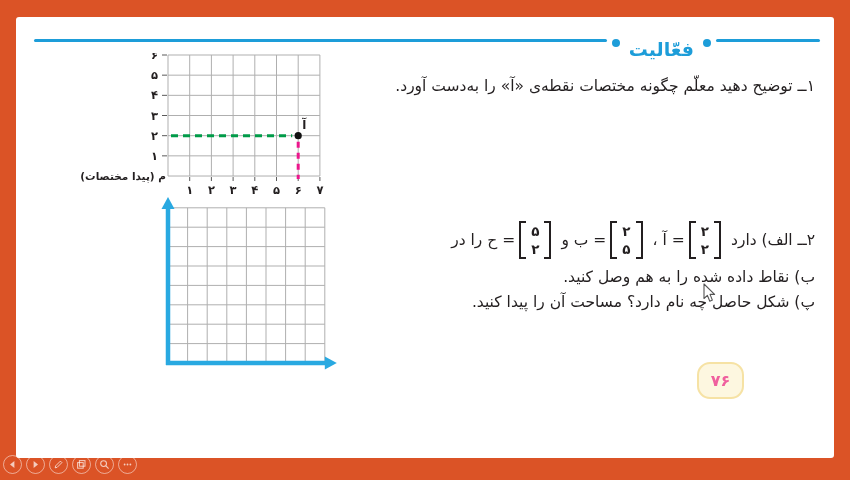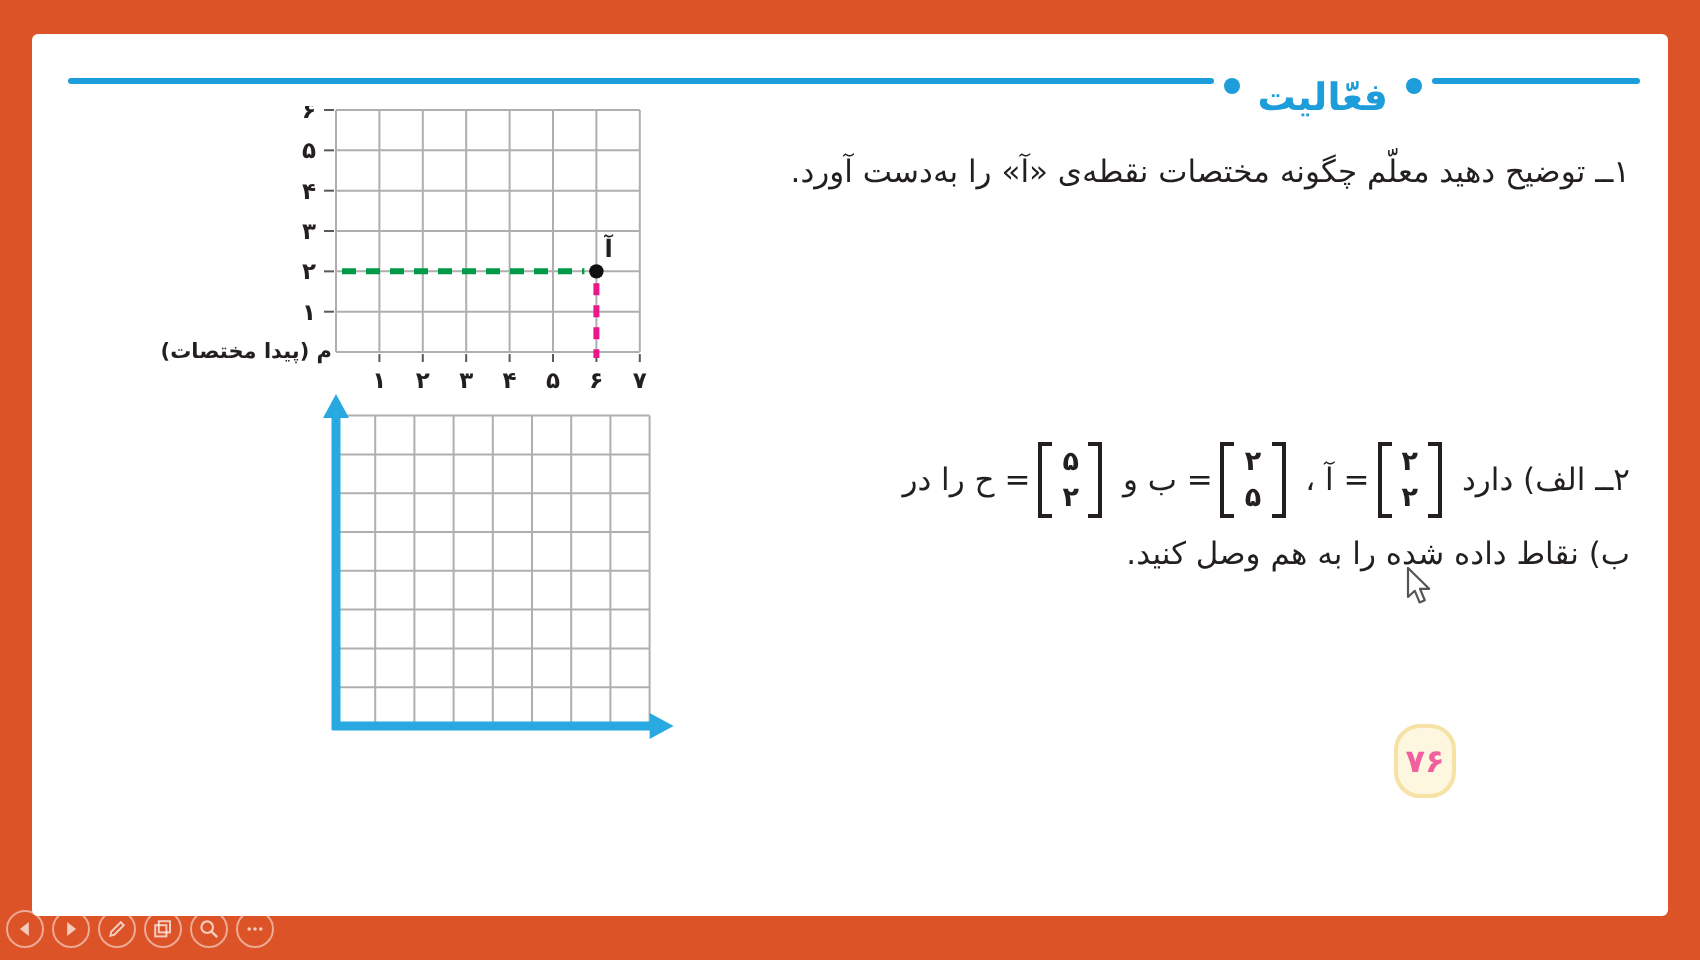--- a/index.html
+++ b/index.html
@@ -54,21 +54,21 @@
   #chart2{position:absolute;left:130px;top:178px;}
   .origin-label{
     position:absolute;left:38px;top:153px;width:112px;
     direction:rtl;text-align:right;font-size:10.5px;font-weight:bold;color:#231F20;
     white-space:nowrap;
   }
   .tick{font-size:11.5px;font-weight:bold;fill:#231F20;font-family:"DejaVu Sans",sans-serif;}
   .ptlabel{font-size:12px;font-weight:bold;fill:#231F20;font-family:"DejaVu Sans",sans-serif;}
   
   .badge{
-    position:absolute;left:681px;top:345px;width:31px;height:37px;
+    position:absolute;left:681px;top:345px;width:47px;height:37px;
     background:#FDF7E0;border:2.5px solid #F6E2A4;border-radius:13px;
     display:flex;align-items:center;justify-content:center;box-sizing:border-box;
   }
   .badge span{font-size:16px;font-weight:bold;color:#F0609E;}
   
   .toolbar{
     position:absolute;left:3px;top:455px;display:flex;align-items:center;
   }
   .tb-btn{
     width:19px;height:19px;border-radius:50%;
@@ -194,20 +194,21 @@
           <span class="mb l"></span>
           <span class="mc">
             <span>۵</span>
             <span>۲</span>
           </span>
           <span class="mb r"></span>
         </span>
       <span>= ح را در</span>
     </div>
     <div class="tline">ب) نقاط داده شده را به هم وصل کنید.</div>
+    <div class="tline">پ) شکل حاصل چه نام دارد؟ مساحت آن را پیدا کنید.</div>
   </div>
 
   <div class="badge">
     <span>۷۶</span>
   </div>
 
 </div>
 
 <div class="toolbar">
   <button class="tb-btn">

